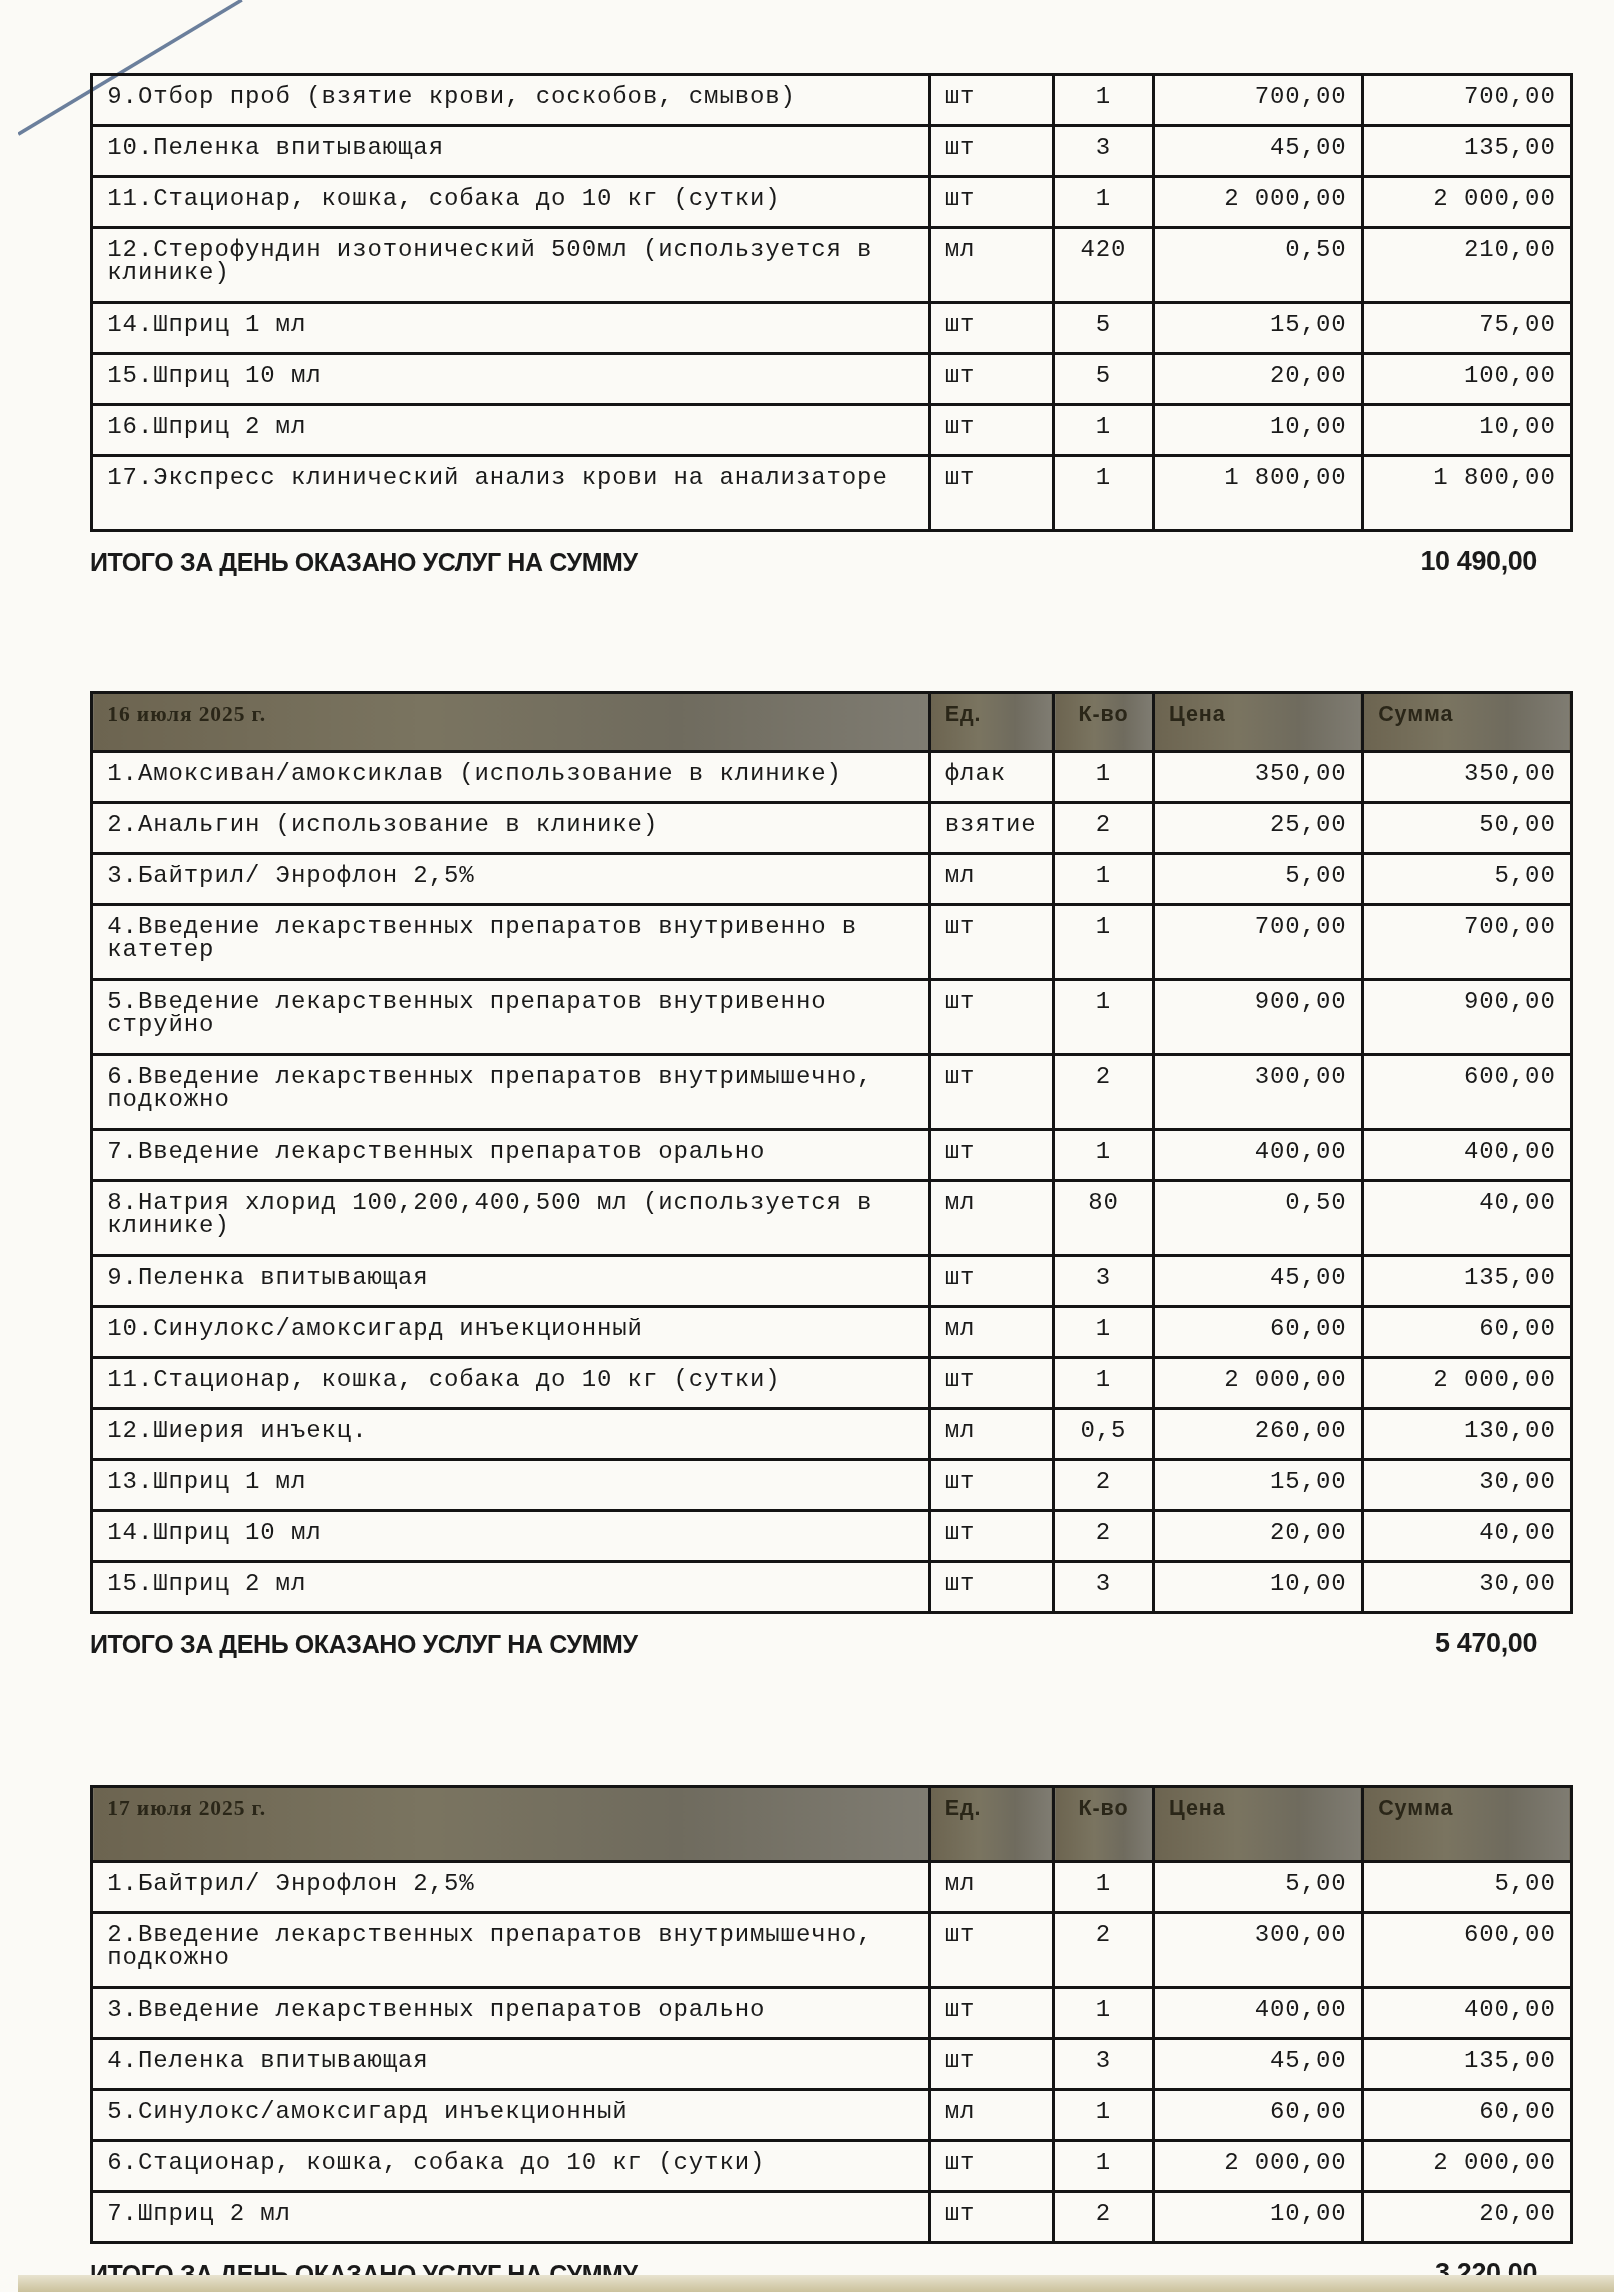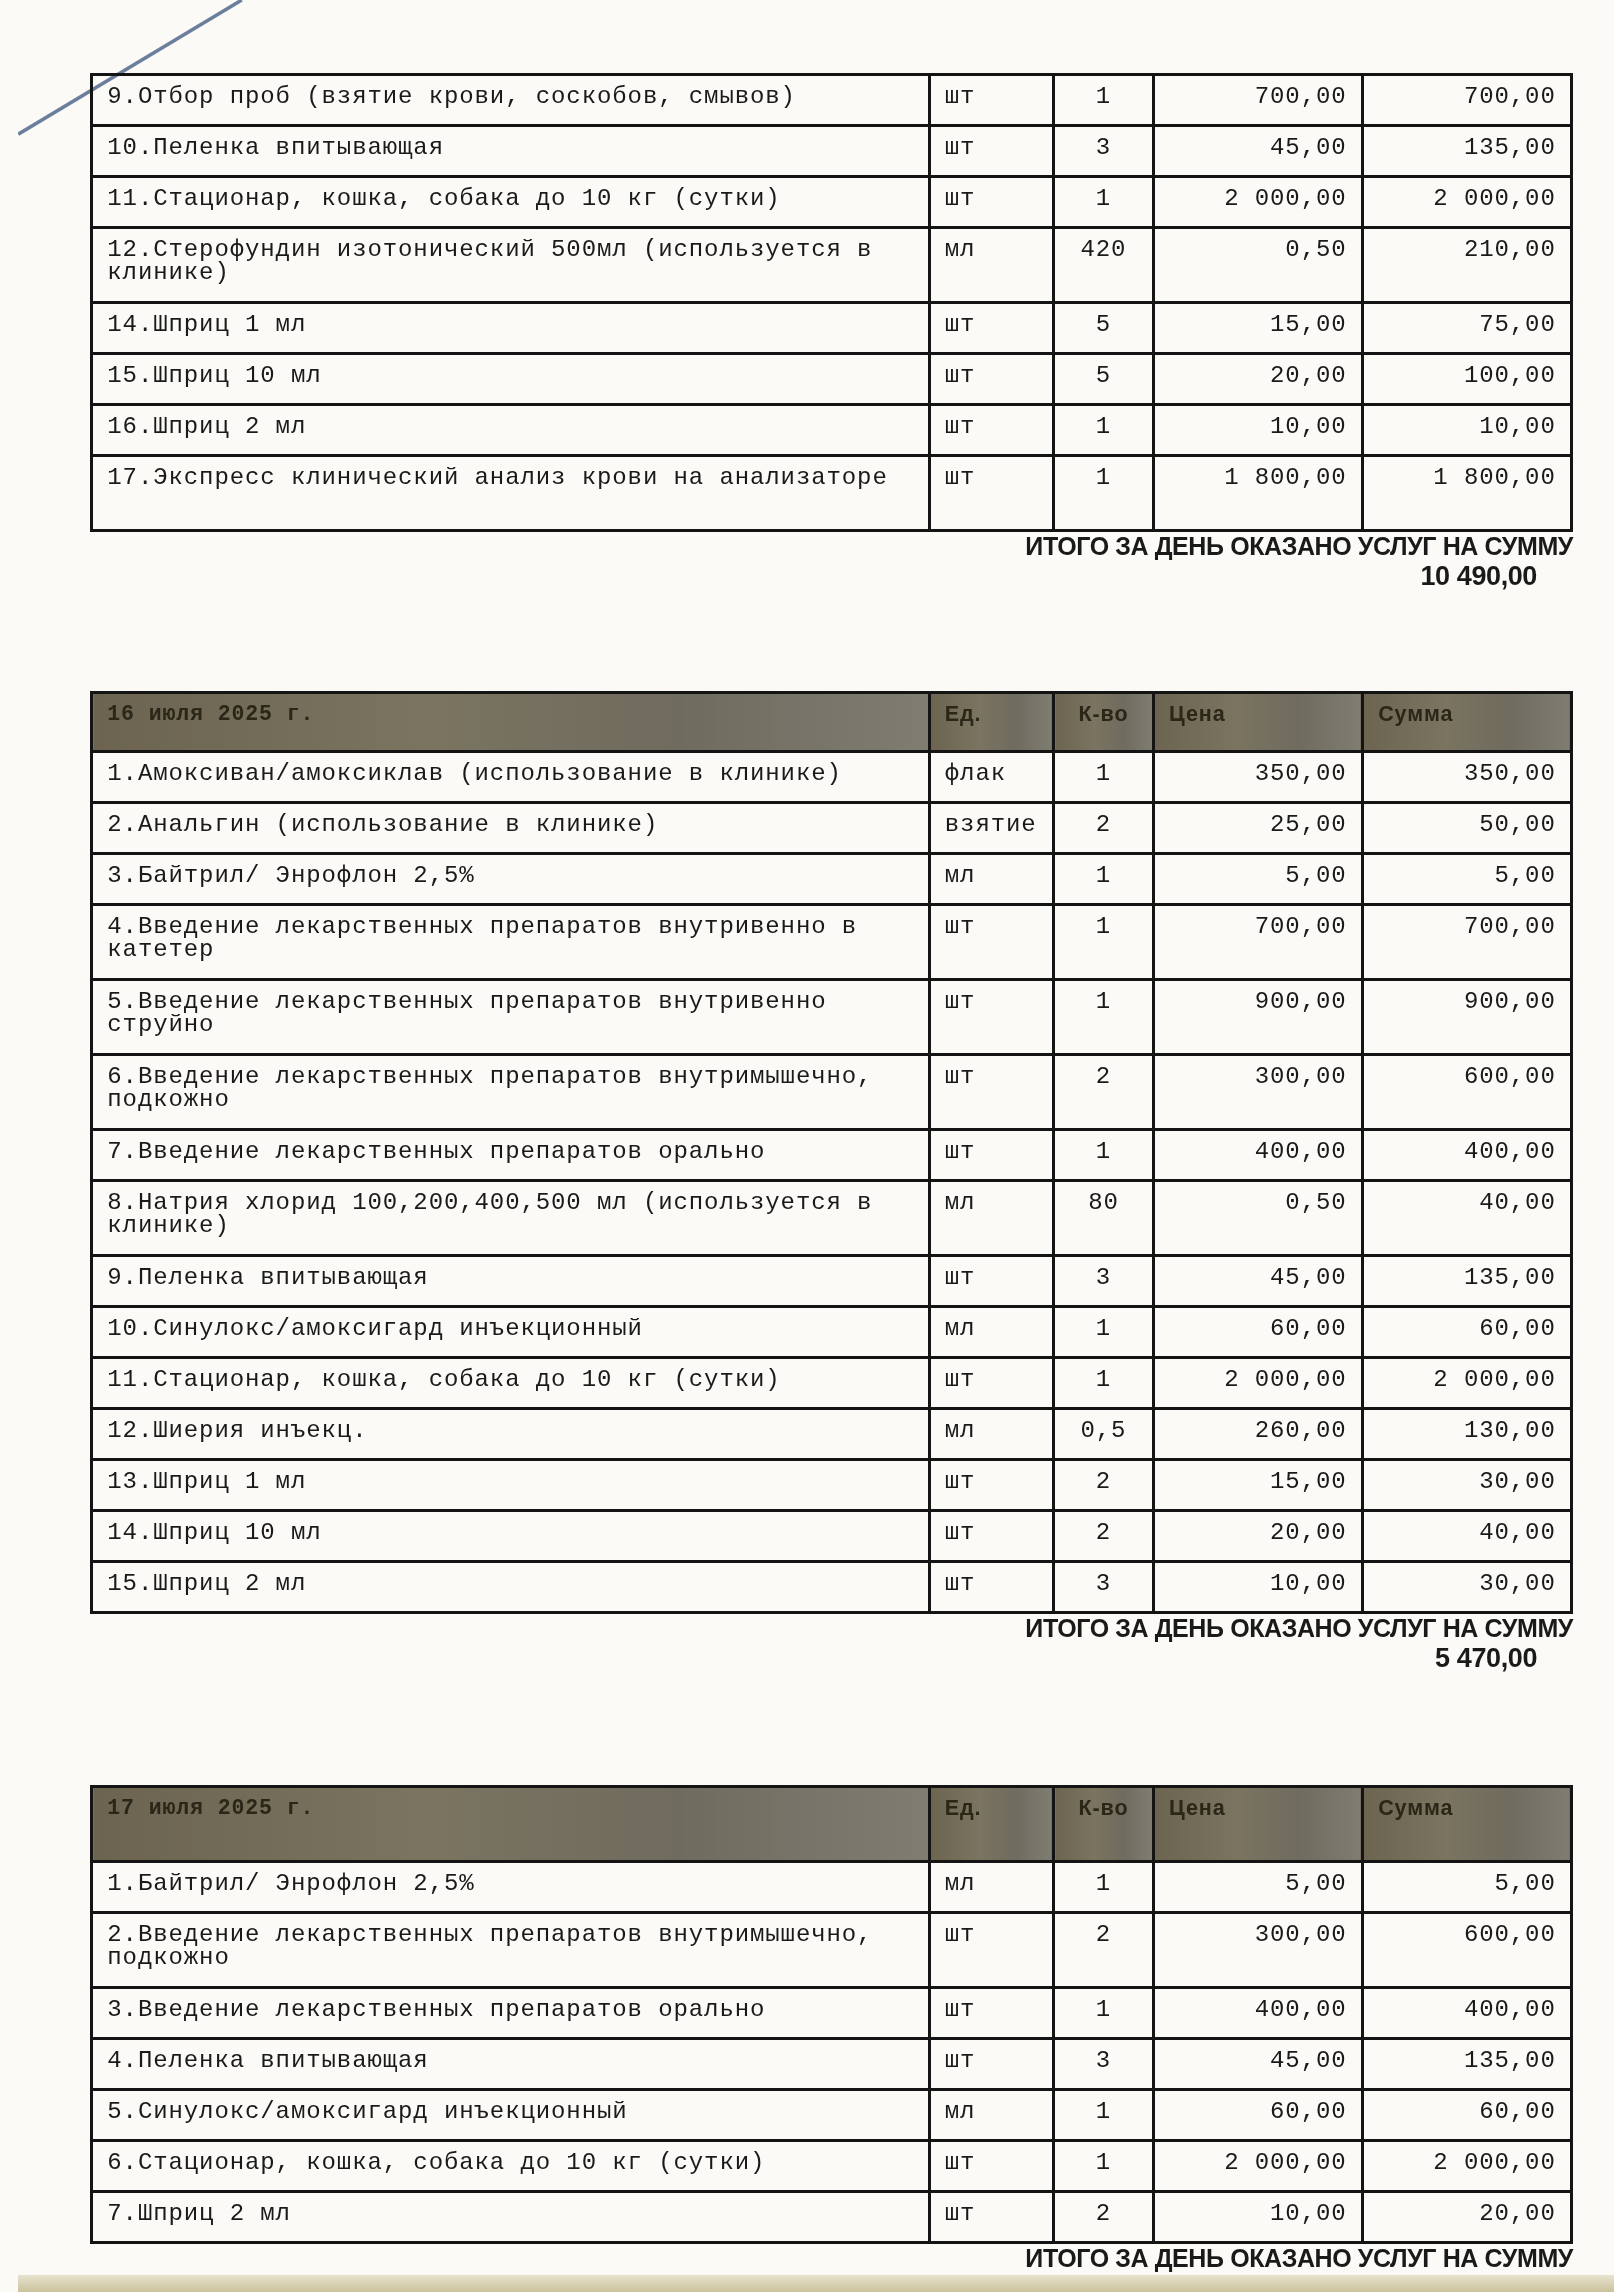--- a/index.html
+++ b/index.html
@@ -9,32 +9,32 @@
     }
     .page { position:absolute; left:18px; top:0; width:1601px; height:2293px; }
     .pen-mark { position:absolute; left:0; top:0; width:233px; height:152px; }
     .section { position:absolute; left:72px; width:1483px; }
     table.inv { width:100%; border-collapse:collapse; table-layout:fixed; }
     table.inv td, table.inv th {
       border:3.6px solid #141414; padding:9px 14.3px 0 14.3px; vertical-align:top;
       font-size:24px; line-height:23px; font-weight:normal; letter-spacing:0.9px;
     }
     table.inv th { text-align:left; background:linear-gradient(90deg,#6c6450 0%,#7a7460 40%,#6f6b5e 70%,#7f7c72 100%); color:#2a2618; font-family:"Liberation Sans", sans-serif; font-weight:bold; font-size:21.5px; height:47px; padding-top:9px; }
-    table.inv th.date { font-family:Liberation Mono, monospace; font-weight:bold; }
+    table.inv th.date { font-family:Liberation Serif, serif; font-weight:bold; }
     col.c-name { width:833px; }
     col.c-unit { width:124px; }
     col.c-qty { width:99px; }
     col.c-price { width:208px; }
     col.c-sum { width:208px; }
     td.unit { font-size:21.5px; }
     td.qty { text-align:center; }
     td.num { text-align:right; }
     tr.r1 td { height:39px; }
     tr.r2 td { height:63px; }
-    .total-row { display:flex; justify-content:space-between; align-items:flex-end; height:45px; font-family:"Liberation Sans", sans-serif; font-weight:bold; font-size:25px; letter-spacing:-0.4px;flex-direction:column; }
+    .total-row { display:flex; justify-content:space-between; align-items:flex-end; height:45px; font-family:"Liberation Sans", sans-serif; font-weight:bold; font-size:25px; letter-spacing:-0.4px; }
     .total-row .amount { padding-right:36px; font-size:27px; padding-top:0; }
     .bottom-edge { position:absolute; left:0; top:2275px; width:1615px; height:18px; background:linear-gradient(180deg,#e8e3d0,#c9bf98); }
   </style>
 </head>
 <body>
 
 <div class="page">
   <svg class="pen-mark" viewBox="0 0 260 170">
     <path d="M0 150 L250 0" stroke="#6b7f9c" stroke-width="4" fill="none"></path>
   </svg>

